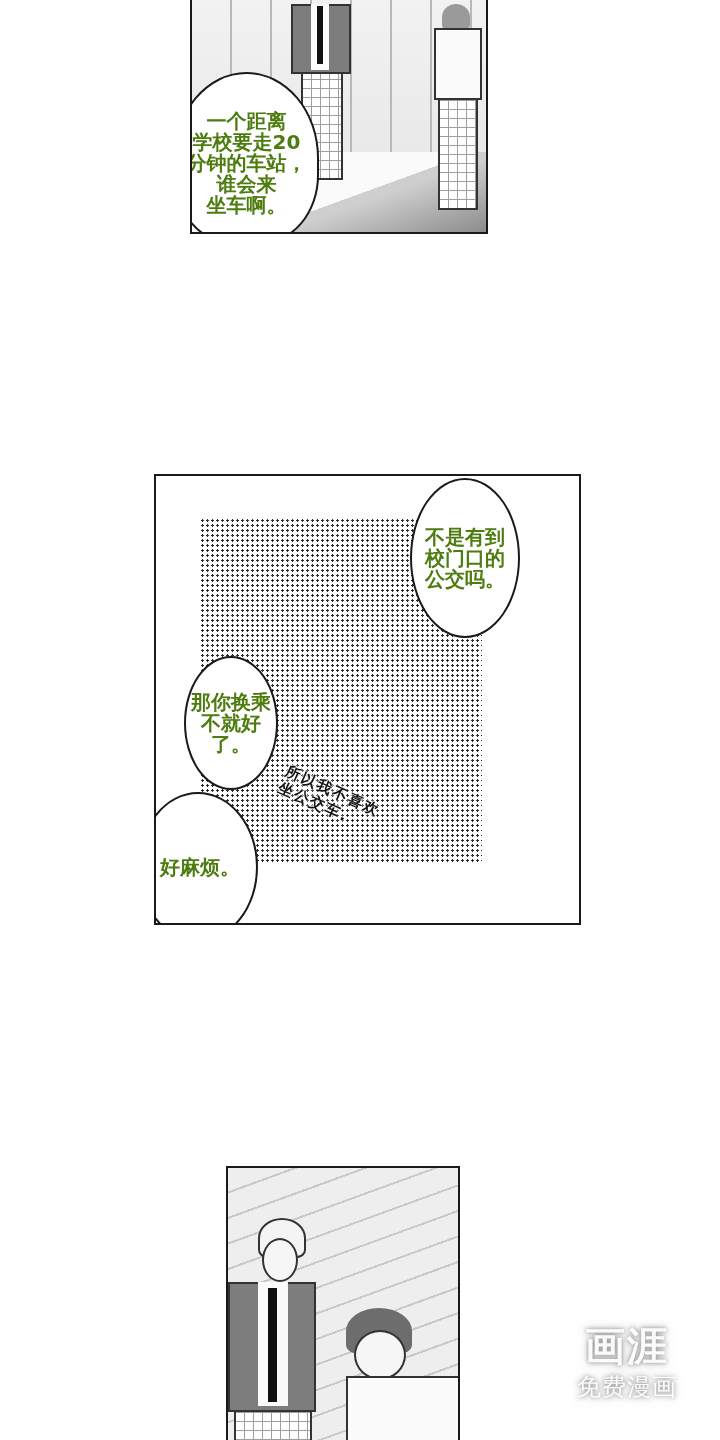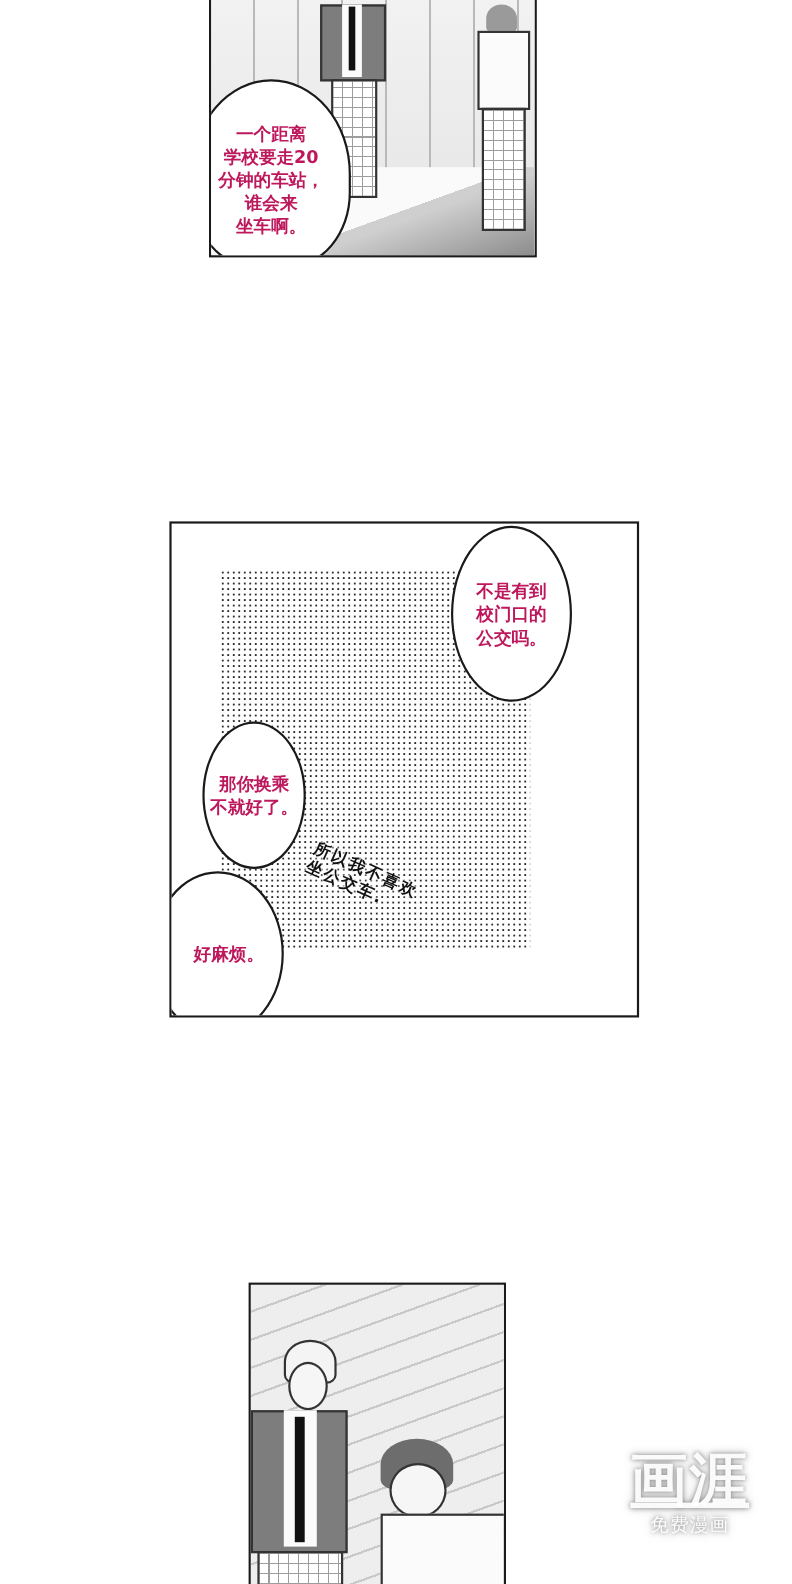--- a/index.html
+++ b/index.html
@@ -34,43 +34,43 @@
   .pants {
     position: absolute; border: 2px solid #333; box-sizing: border-box;
     background:
       repeating-linear-gradient(90deg, transparent 0 8px, #9d9d9d 8px 9px),
       repeating-linear-gradient(0deg, #ffffff 0 8px, #9d9d9d 8px 9px);
   }
   .bubble {
     position: absolute; background: #ffffff; border: 2px solid #1a1a1a;
     border-radius: 50%; box-sizing: border-box;
     display: flex; align-items: center; justify-content: center;
-    text-align: center; color: #be185d; font-weight: bold;
-    font-size: 16px; line-height: 21px; white-space: pre-line;
+    text-align: center; color: #4d7c0f; font-weight: bold;
+    font-size: 20px; line-height: 21px; white-space: pre-line;
   }
   .screentone {
     position: absolute;
     background-color: #ffffff;
     background-image: radial-gradient(#2a2a2a 1.1px, transparent 1.3px);
     background-size: 5px 5px;
   }
   .sfx {
     position: absolute; font-size: 15px; font-weight: bold; color: #111;
     letter-spacing: 2px; line-height: 18px; white-space: pre-line;
     transform: rotate(24deg); transform-origin: left top;
     text-shadow: 0 0 3px #fff, 0 0 3px #fff, 0 0 3px #fff;
   }
   .watermark {
     position: absolute; left: 566px; right: 0; top: 1318px;
     color: rgba(255,255,255,0.95);
     text-shadow: 0 0 4px rgba(120,120,120,0.8), 0 0 8px rgba(120,120,120,0.5);
     text-align: center; width: 122px;
   }
-  .wm-logo { font-size: 52px; font-weight: bold; letter-spacing: 2px; line-height: 56px; text-decoration: underline; }
-  .wm-sub { font-size: 17px; line-height: 26px; letter-spacing: 1px; }
+  .wm-logo { font-size: 40px; font-weight: bold; letter-spacing: 2px; line-height: 56px; }
+  .wm-sub { font-size: 24px; line-height: 26px; letter-spacing: 1px; }
 </style>
 </head>
 <body>
 
 <div class="panel" style="left:190px; top:-2px; width:298px; height:236px;">
   <div class="scene-bg"></div>
   <div class="floor"></div>
 
   <div class="figure" style="left:95px; top:-10px; width:70px; height:200px;">
     <div class="fig-body jacket" style="left:4px; top:14px; width:60px; height:70px;"></div>

